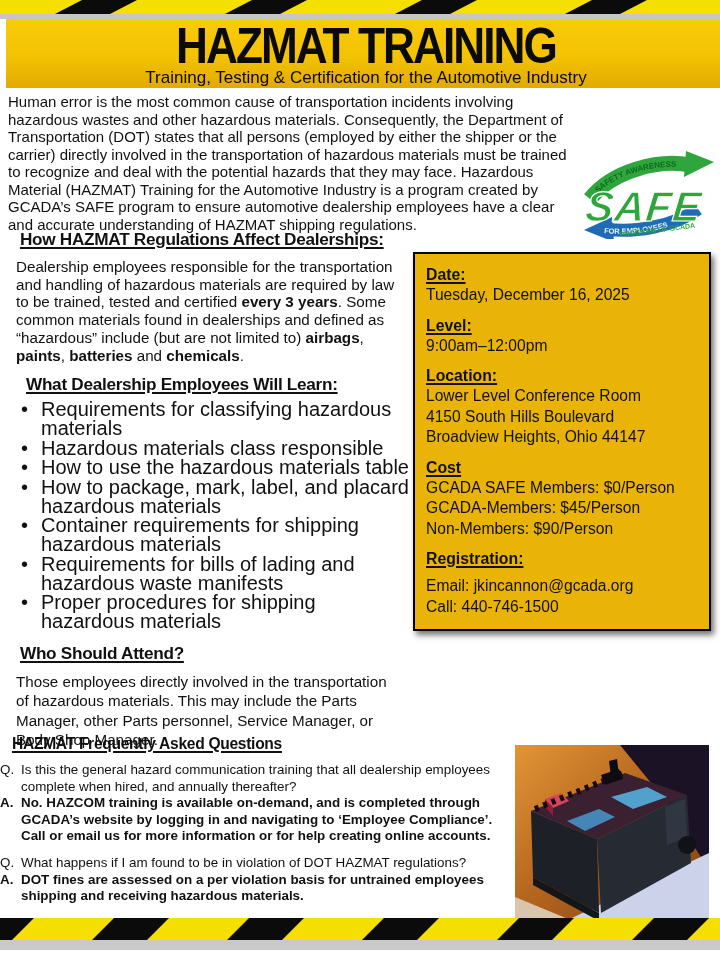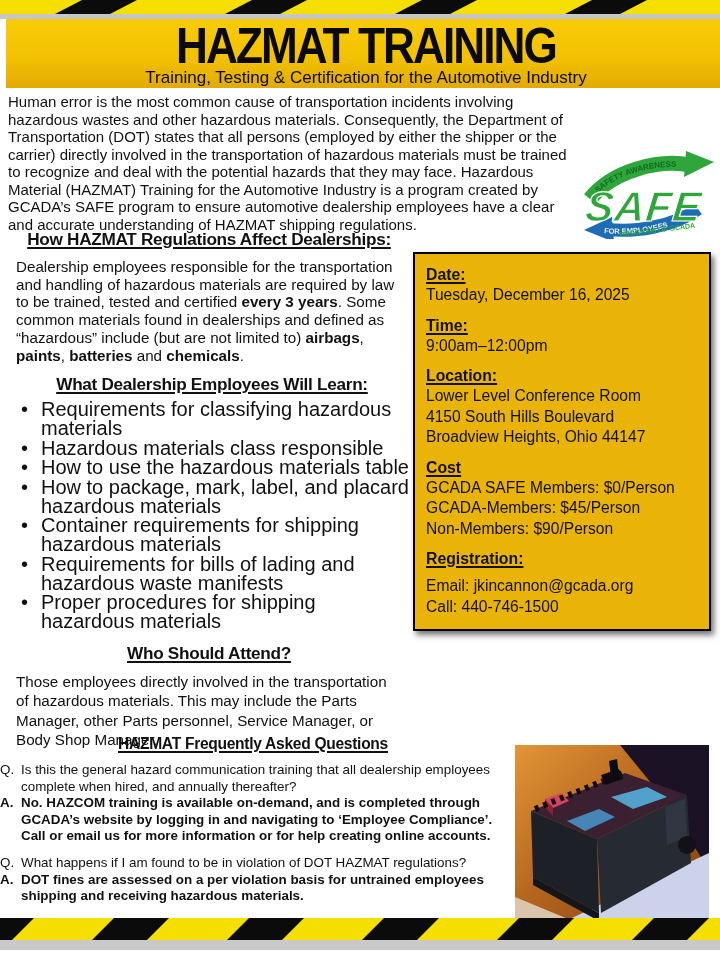--- a/index.html
+++ b/index.html
@@ -26,22 +26,22 @@
   }
   .header .subtitle { font-size:17px; margin-top:2px; color:#0a0a0a; }
 
   
   .intro { position:absolute; top:93px; left:8px; width:706px; font-size:15px; line-height:17.5px; }
   .intro .logo-float { float:right; width:132px; height:92px; margin:54px 0 0 8px; }
 
   
   .leftcol { position:absolute; top:229px; left:8px; width:402px; }
   .sec-heading {
-    font-size:17.2px; font-weight:bold; margin:0 0 4px; letter-spacing:-0.3px;
-    text-decoration:underline; text-decoration-thickness:2px; text-underline-offset:2px;text-align:center;
+    font-size:17.2px; font-weight:bold; margin:0 12px 4px; letter-spacing:-0.3px;
+    text-decoration:underline; text-decoration-thickness:2px; text-underline-offset:2px;
   }
   .leftcol p { margin:8px; font-size:15.2px; line-height:17.7px; }
   .learn { margin:10px 0 0 6px; }
   .learn ul { list-style:none; margin:5px 0 0; padding:0; }
   .learn li { position:relative; padding-left:27px; font-size:20px; line-height:19px; margin-bottom:0.5px; }
   .learn li::before { content:"•"; position:absolute; left:7px; top:0; }
   .attend { margin-top:12px; }
   .attend p { line-height:19.2px; }
 
   
@@ -133,21 +133,21 @@
 
     <div class="attend">
       <h2 class="sec-heading">Who Should Attend?</h2>
       <p>Those employees directly involved in the transportation of hazardous materials. This may include the Parts Manager, other Parts personnel, Service Manager, or Body Shop Manager.</p>
     </div>
   </div>
 
   <div class="infobox">
     <div class="label first">Date:</div>
     <div class="line">Tuesday, December 16, 2025</div>
-    <div class="label">Time:</div>
+    <div class="label">Level:</div>
     <div class="line">9:00am–12:00pm</div>
     <div class="label">Location:</div>
     <div class="line">Lower Level Conference Room</div>
     <div class="line">4150 South Hills Boulevard</div>
     <div class="line">Broadview Heights, Ohio 44147</div>
     <div class="label">Cost</div>
     <div class="line">GCADA SAFE Members: $0/Person</div>
     <div class="line">GCADA-Members: $45/Person</div>
     <div class="line">Non-Members: $90/Person</div>
     <div class="label">Registration:</div>

